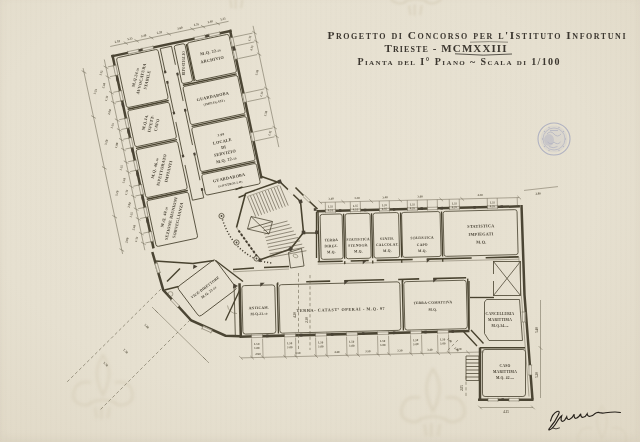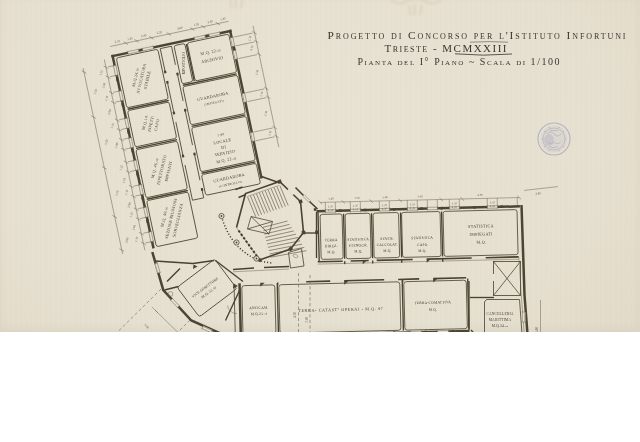--- a/index.html
+++ b/index.html
@@ -1,20 +1,20 @@
 <!DOCTYPE html>
 <html><head>
 <meta charset="utf-8">
 <style>
 html,body{margin:0;padding:0;}
-#page{position:relative;width:640px;height:332px;overflow:hidden;
+#page{position:relative;width:640px;height:442px;overflow:hidden;
 background:
 repeating-linear-gradient(90deg, rgba(120,110,90,0.01) 0 2px, rgba(255,255,255,0.006) 2px 5px),
 radial-gradient(ellipse 560px 400px at 45% 40%, #e9e3d4 0%, #e6e0d0 55%, #ded6c3 100%);
-box-shadow: inset 0 -3px 8px rgba(90,80,60,0.05);}
+box-shadow: inset 0 -3px 8px rgba(90,80,60,0.05); font-weight: bold;}
 svg{position:absolute;left:0;top:0;}
 text{font-family:"Liberation Serif",serif;fill:#3a3329;}
 .ti{font-variant:small-caps;letter-spacing:1px;fill:#3b362f;}
 .wx{stroke:#4b4534;stroke-width:2.5;fill:none;}
 .r{stroke:#4f4937;stroke-width:0.85;fill:none;}
 .r2{stroke:#4f4937;stroke-width:0.85;fill:none;}
 .p{stroke:#48422f;stroke-width:1.35;fill:none;}
 .p2{stroke:#48422f;stroke-width:1.6;fill:none;}
 .w1{stroke:#514a39;stroke-width:0.8;fill:none;}
 .tr{stroke:#554e3c;stroke-width:0.6;fill:none;}

